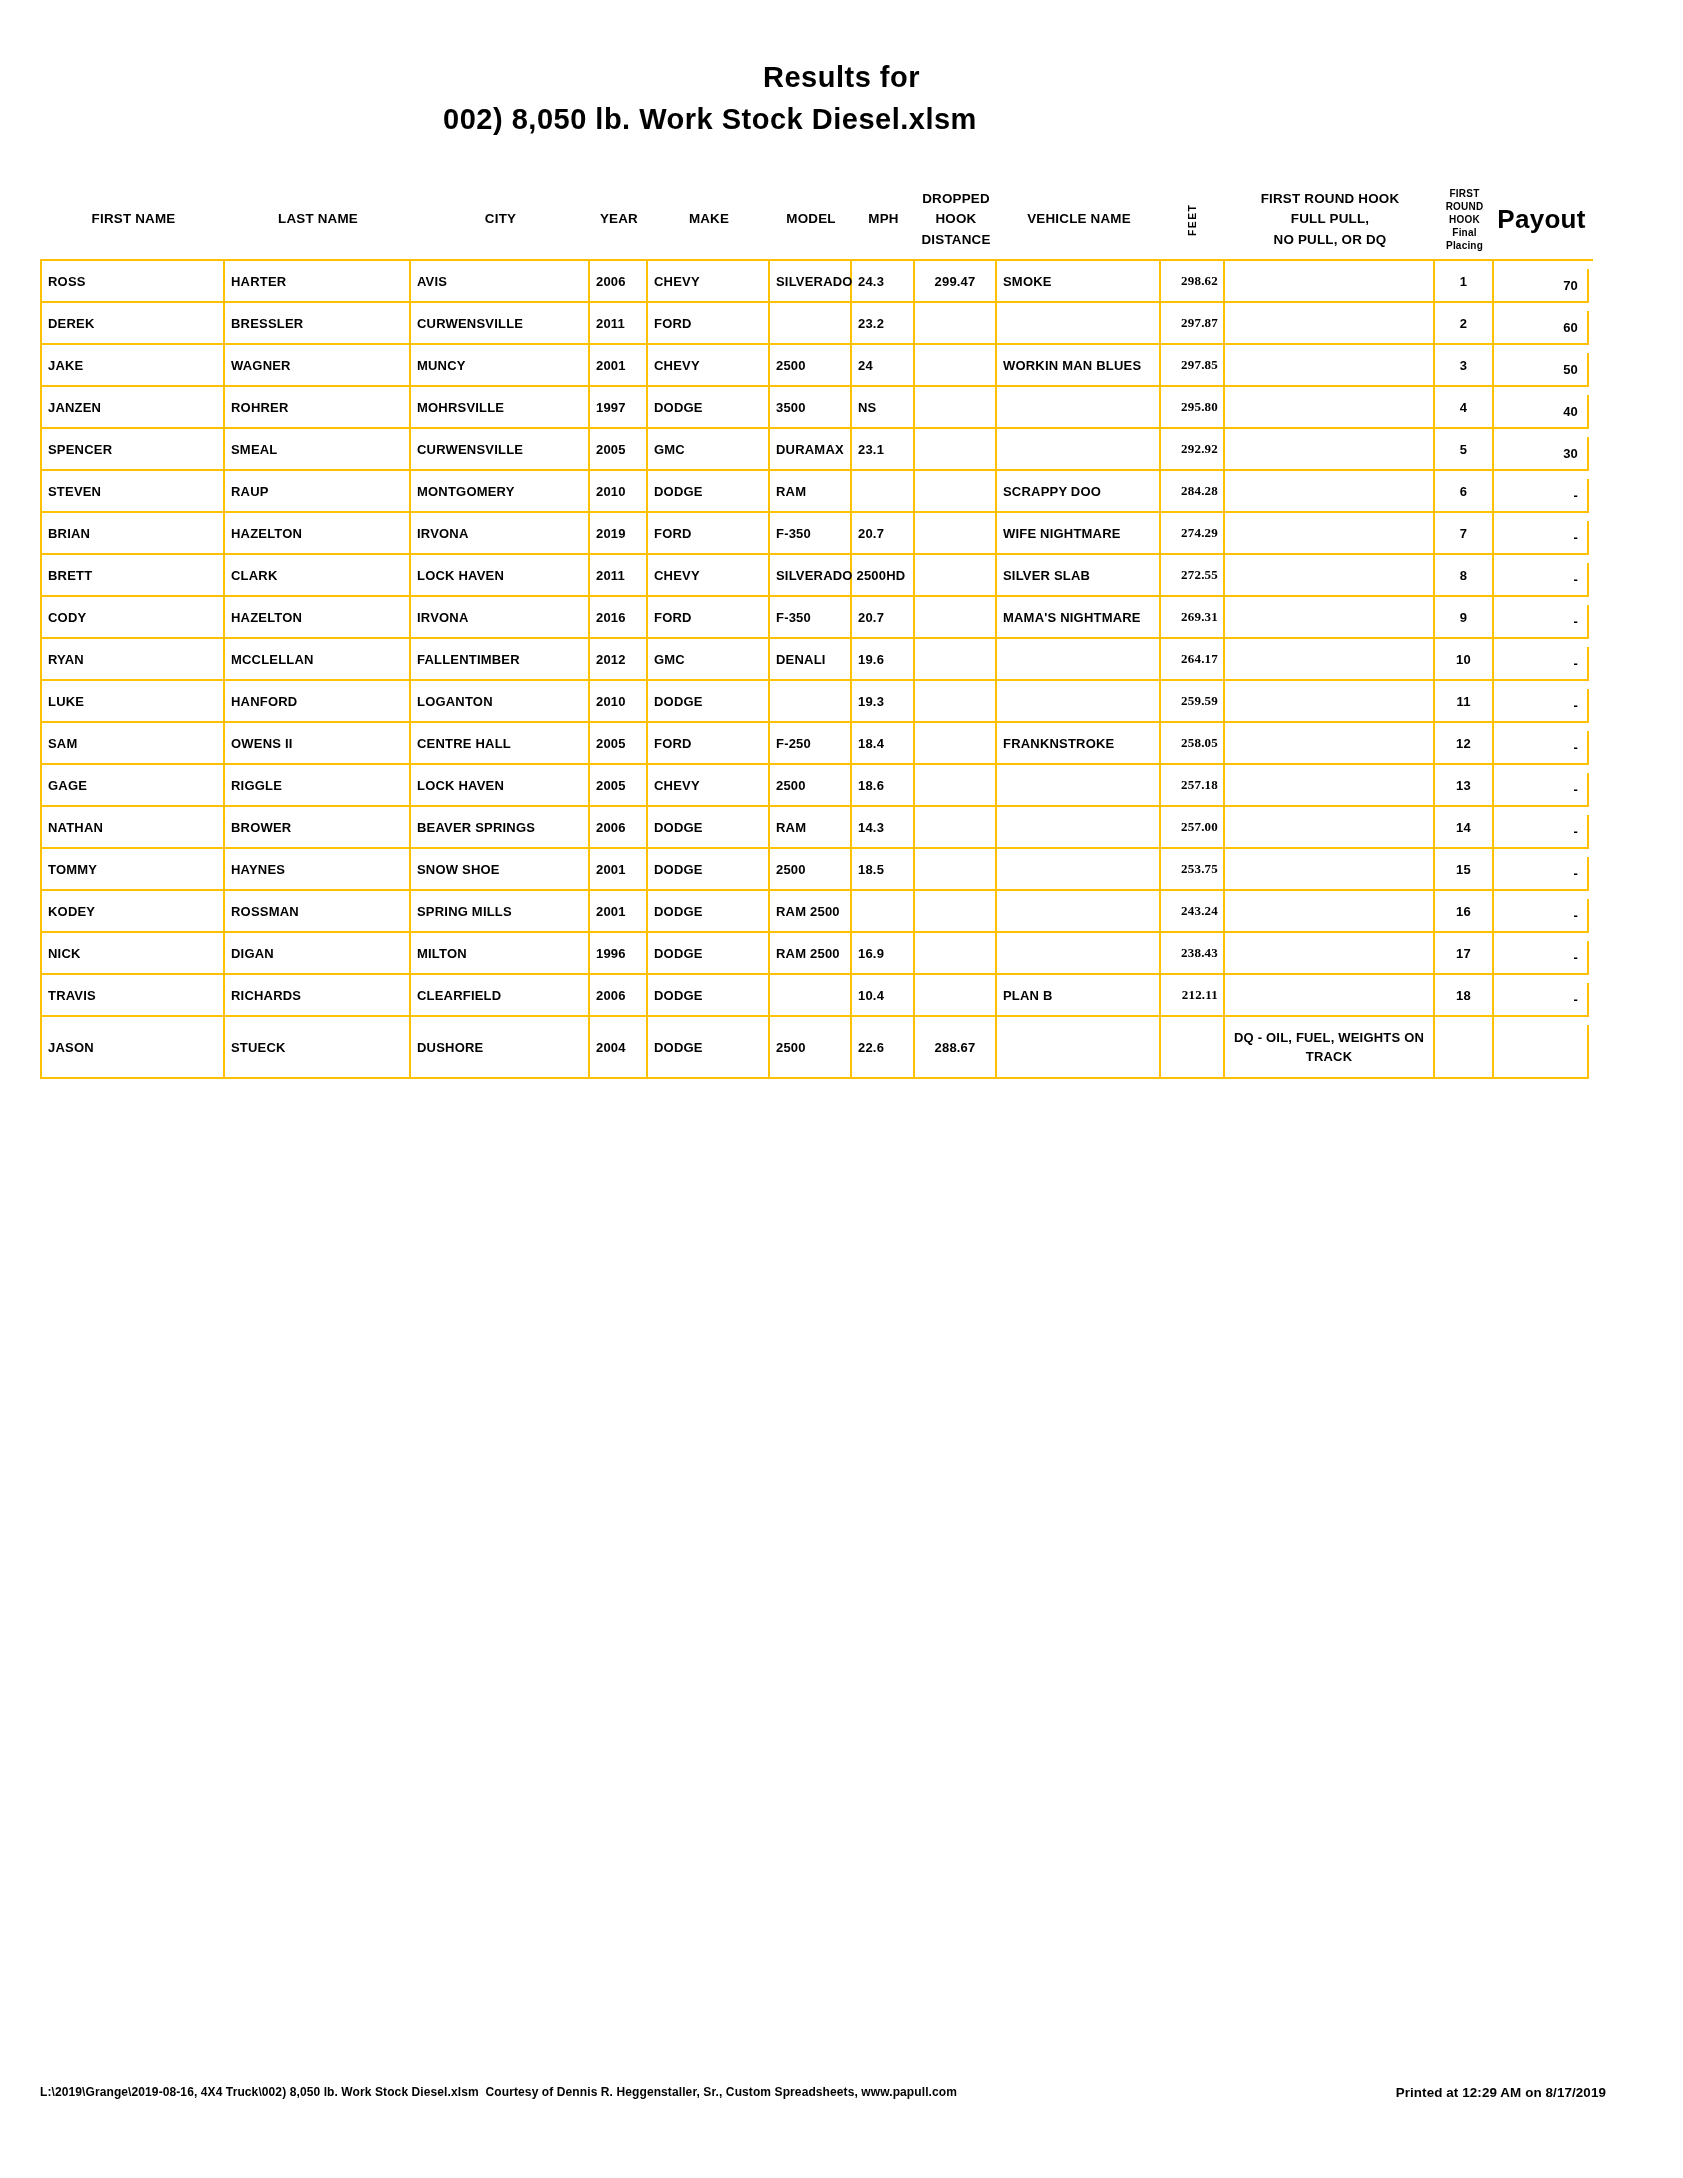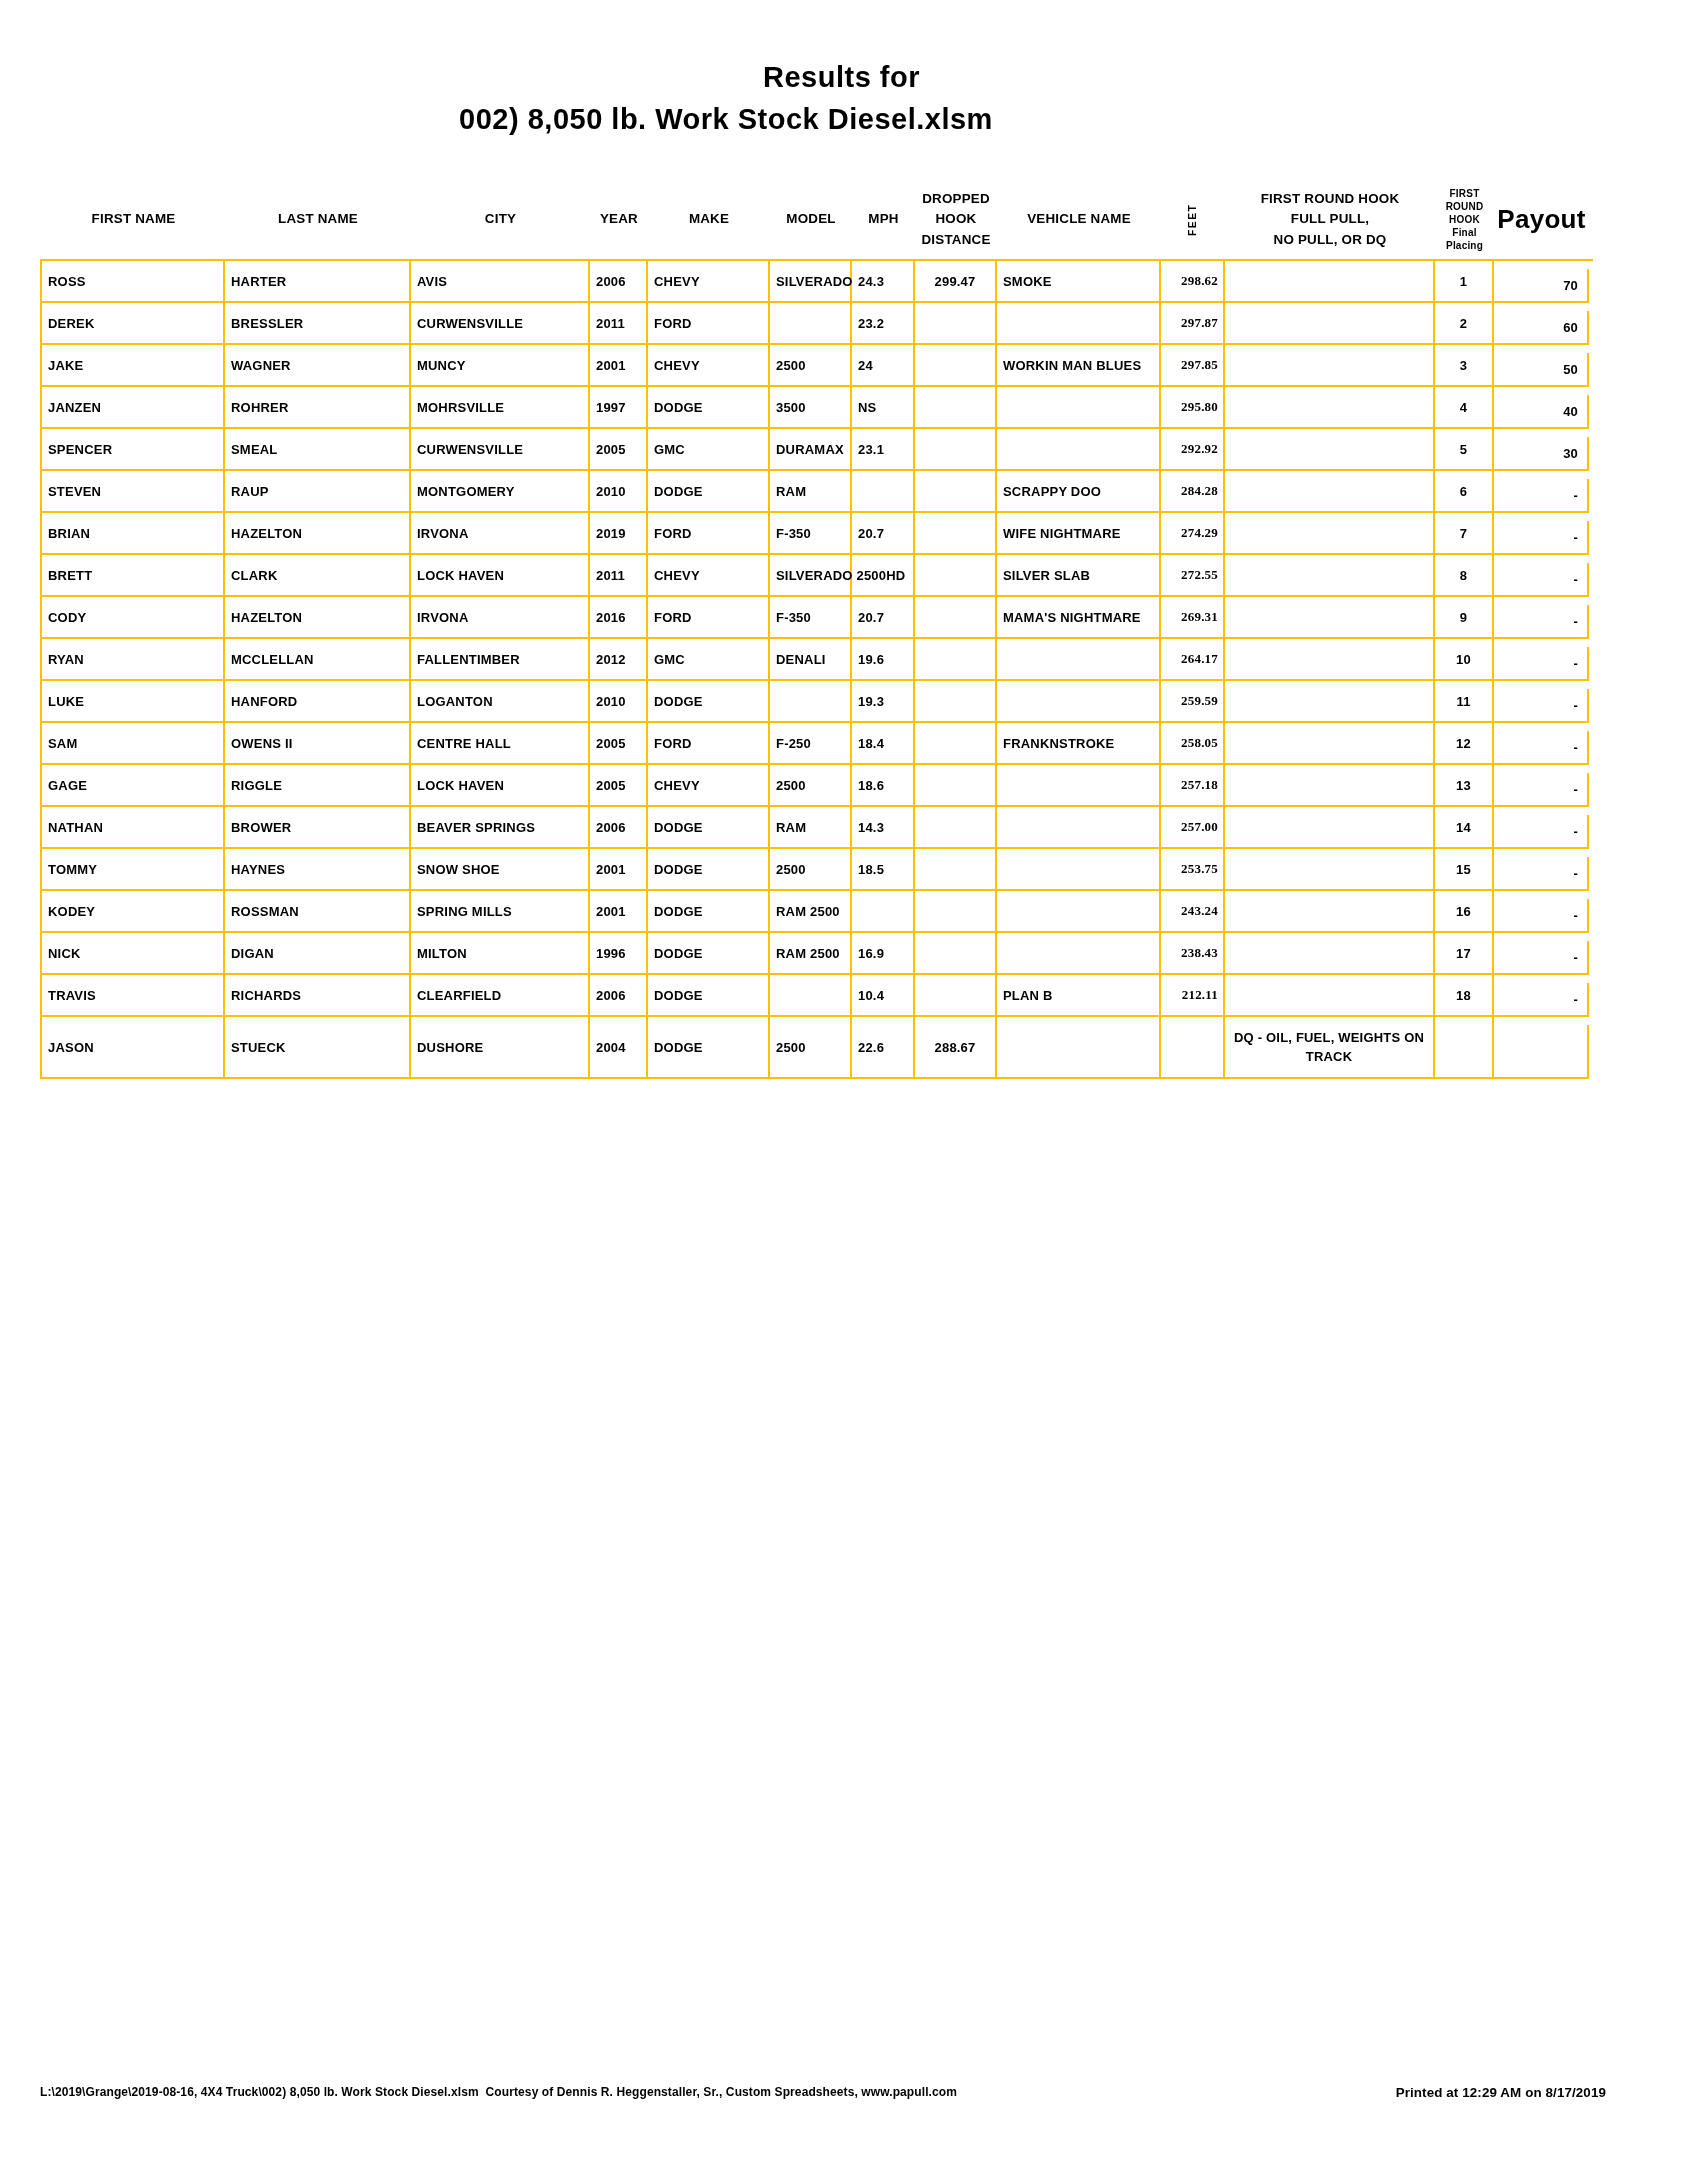--- a/index.html
+++ b/index.html
@@ -7,21 +7,21 @@
   body {
     width:1683px; height:2178px; position:relative;
     font-family:"Liberation Sans", sans-serif;
     font-weight:bold; color:#000;
   }
   .title-line1 {
     position:absolute; left:0; top:61px; width:1683px;
     text-align:center; font-size:29px; letter-spacing:0.5px;
   }
   .title-line2 {
-    position:absolute; left:16px; top:103px; width:1420px;
+    position:absolute; left:0; top:103px; width:1420px;
     text-align:center; font-size:29px; letter-spacing:0.5px;
   }
   .grid13 {
     display:grid;
     grid-template-columns:183px 186px 179px 58px 122px 82px 63px 82px 164px 64px 210px 59px 95px;
   }
   
   .hdr {
     position:absolute; left:42px; top:182px; width:1549px; height:75px;
   }

